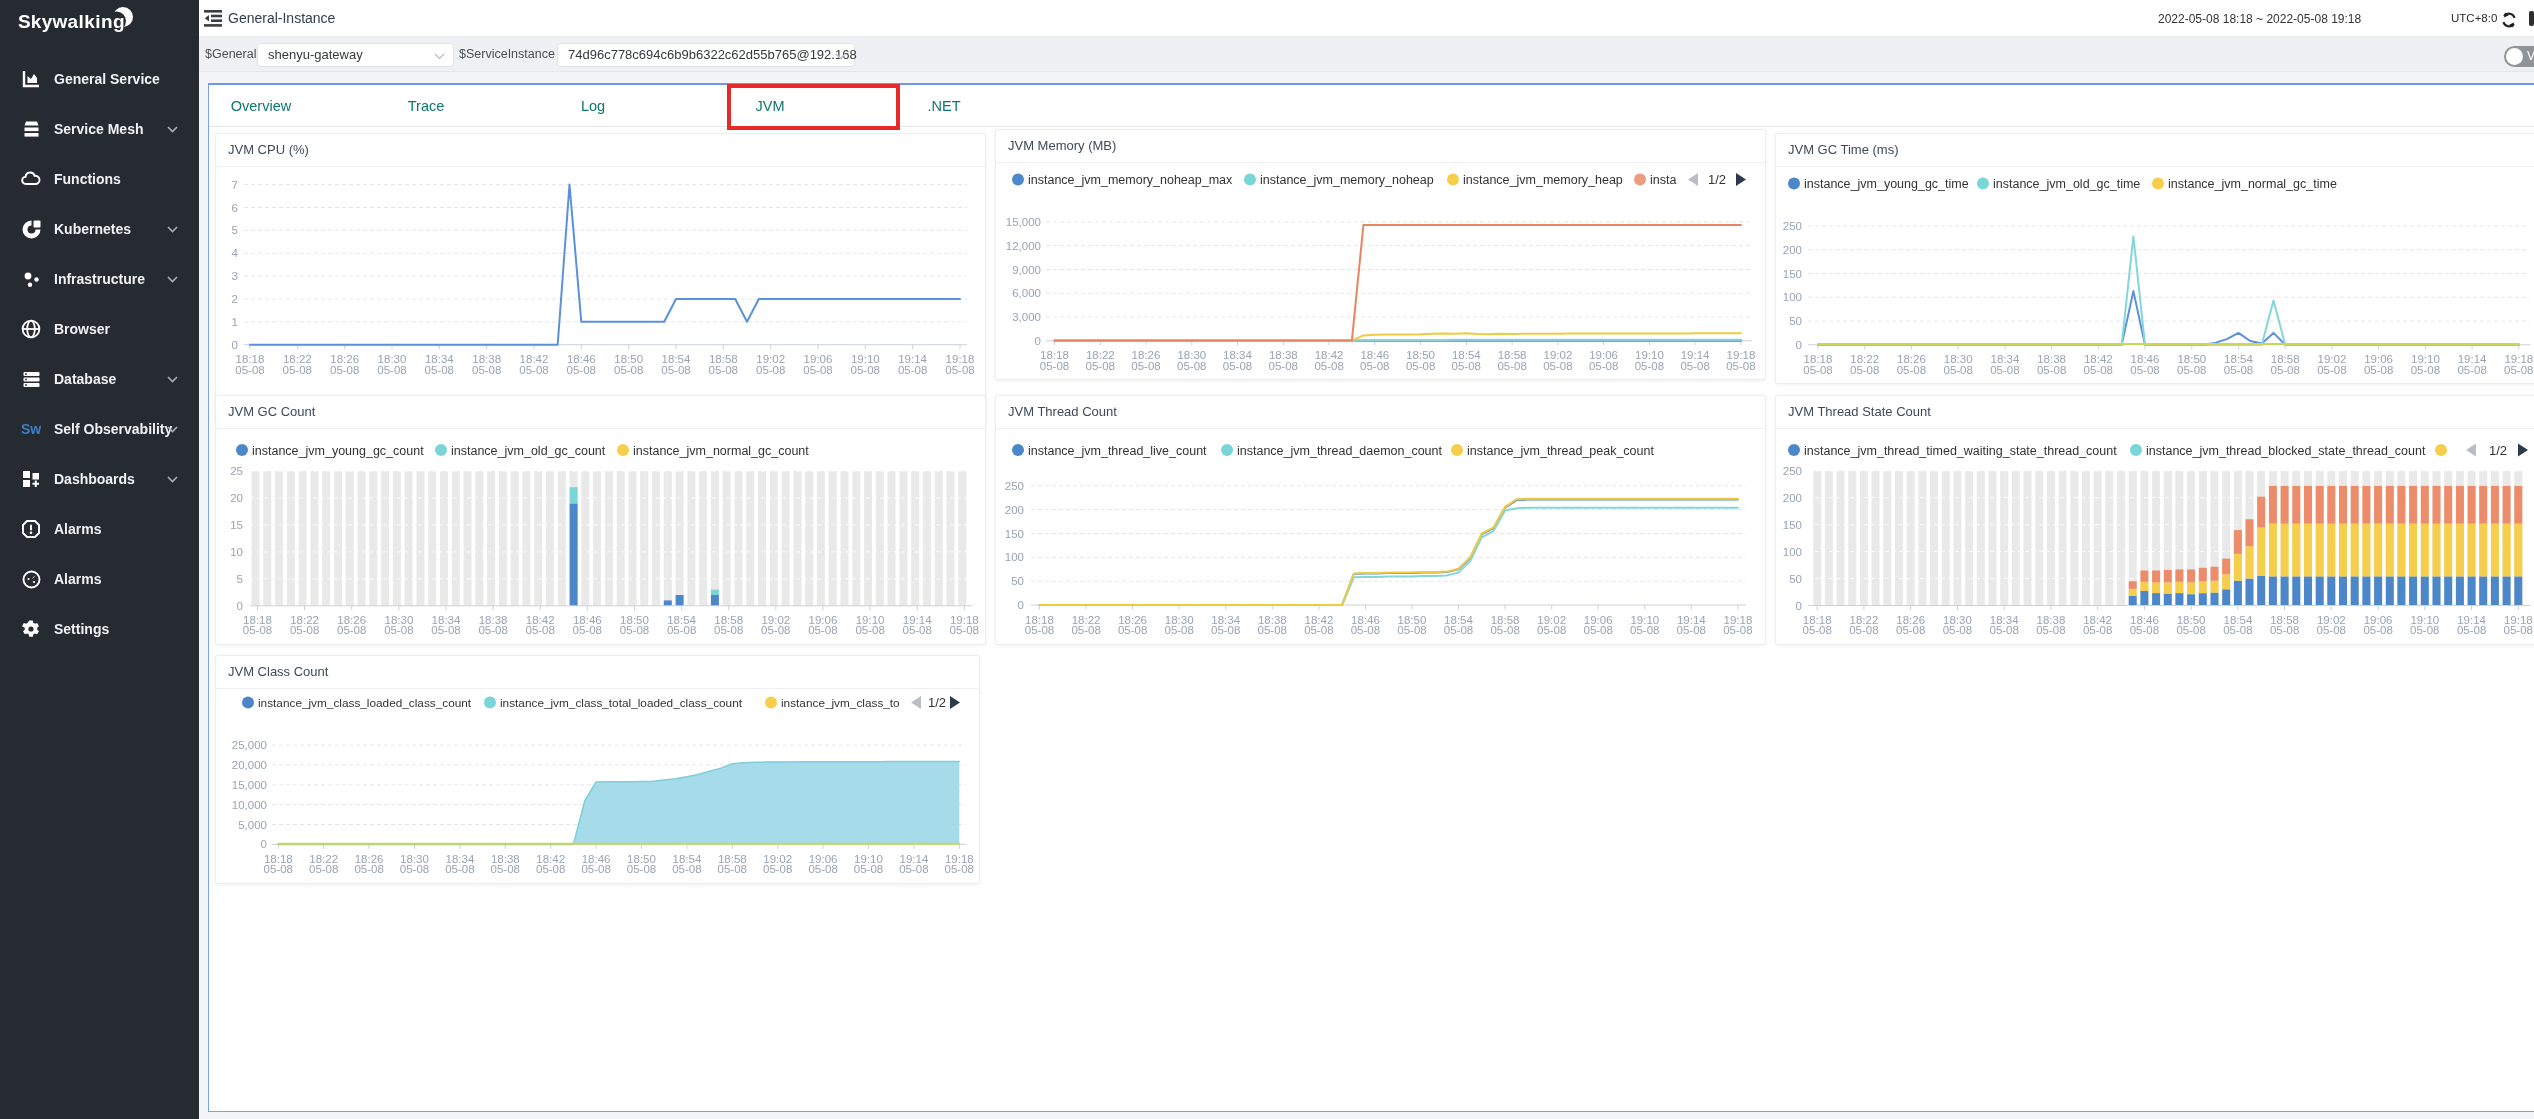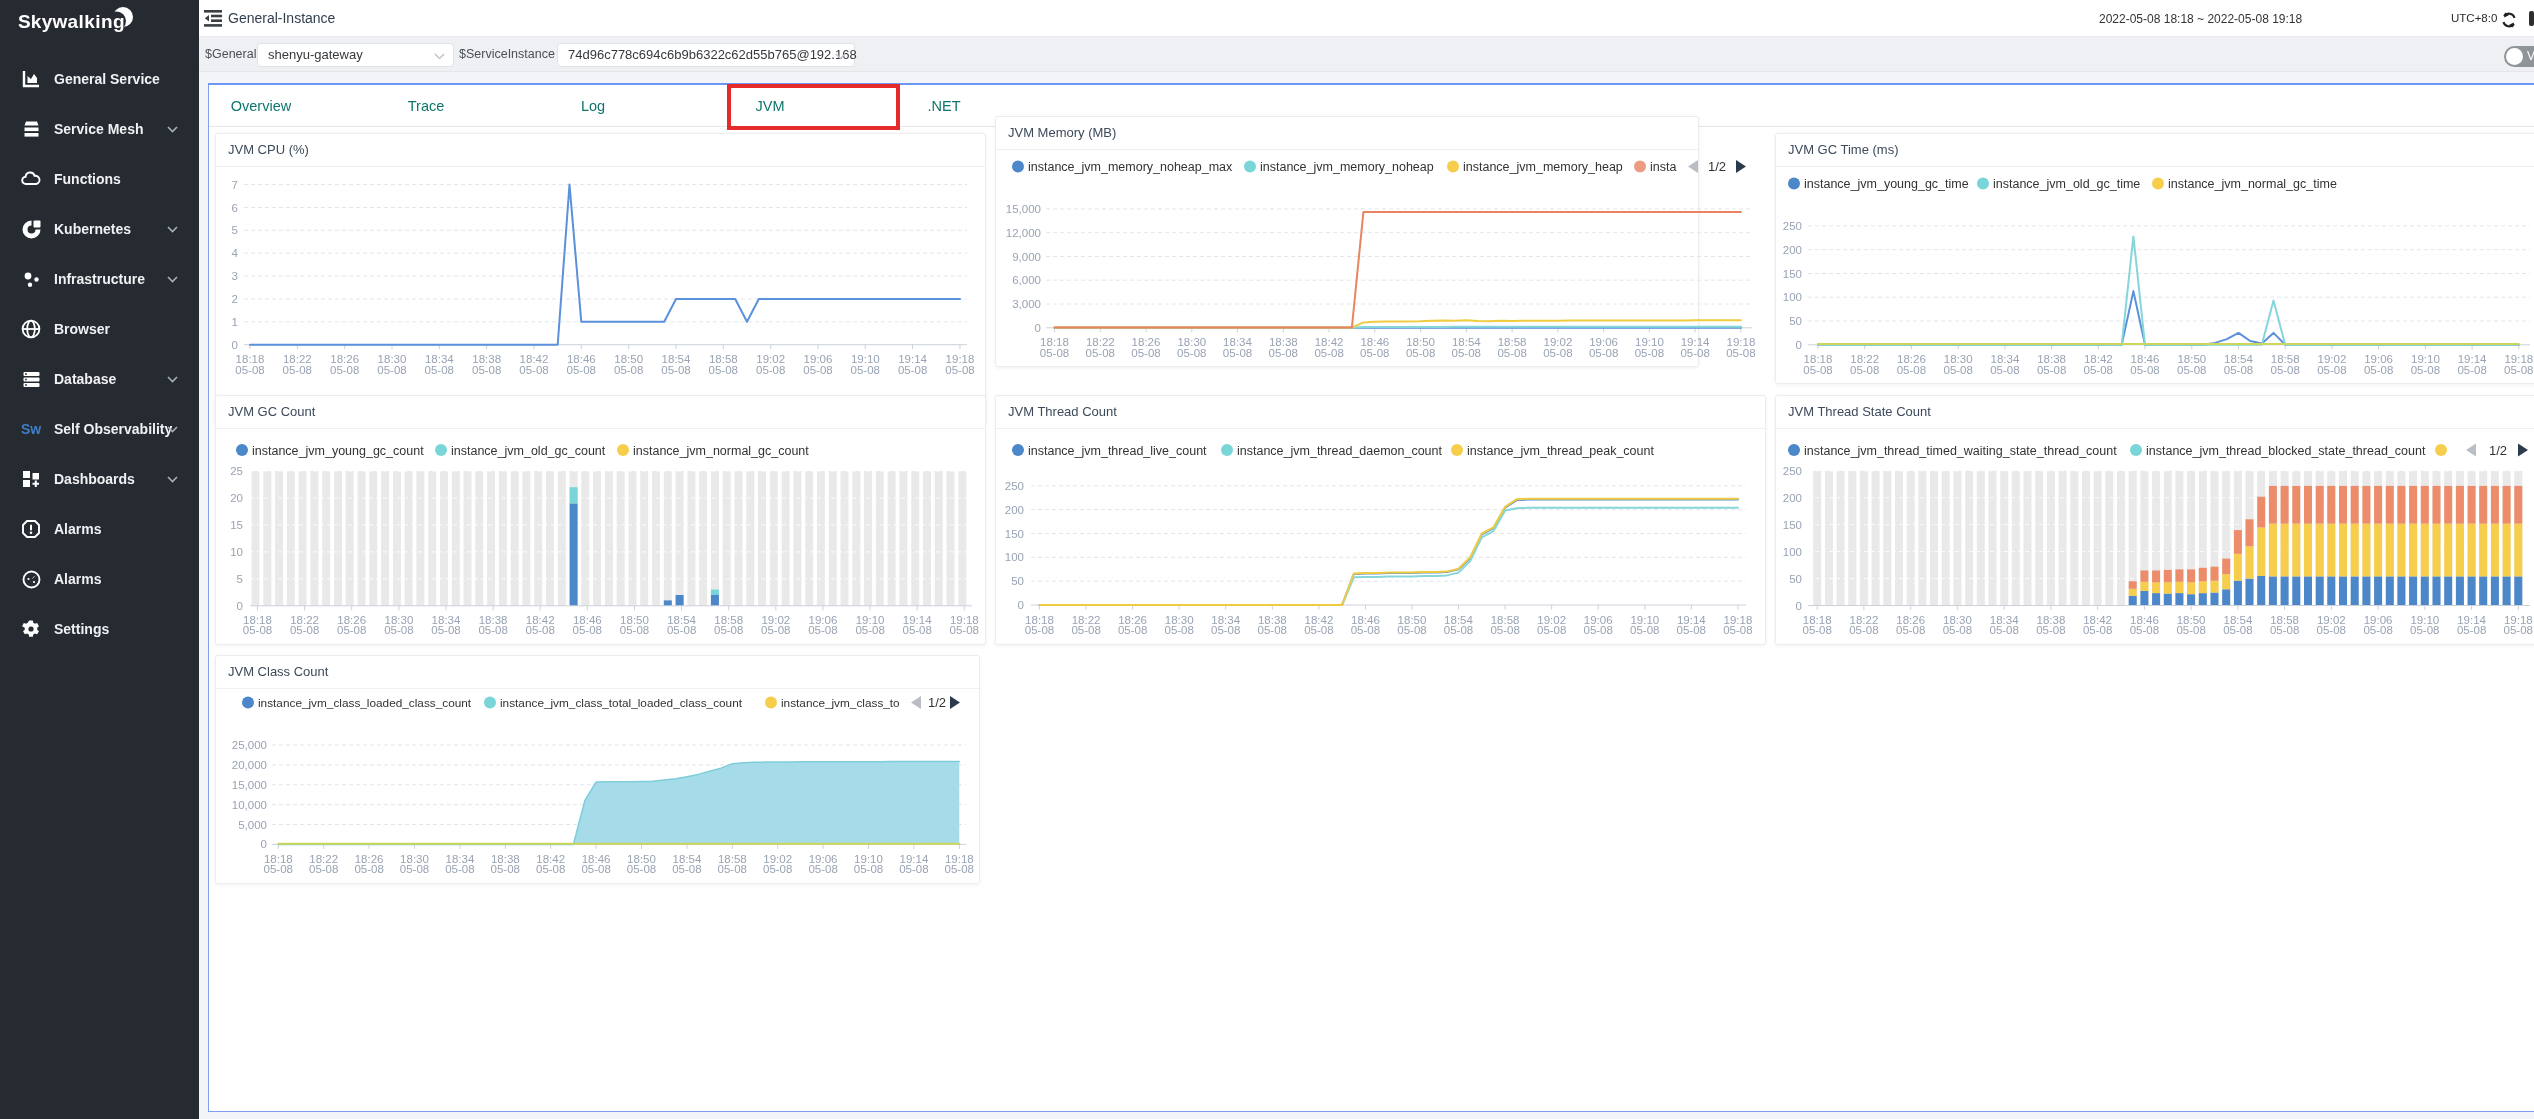--- a/index.html
+++ b/index.html
@@ -177,21 +177,21 @@
   <svg width="18" height="17" viewBox="0 0 18 17" style="position:absolute;left:5px;top:10px">
         <g fill="#3a3f45">
           <rect x="0" y="0" width="18" height="2.6"></rect>
           <rect x="7" y="4.7" width="11" height="2.6"></rect>
           <rect x="7" y="9.4" width="11" height="2.6"></rect>
           <rect x="0" y="14.1" width="18" height="2.6"></rect>
           <path d="M5 5 v6.5 L0.8 8.2 z"></path>
         </g>
       </svg>
   <span style="position:absolute;left:29px;top:10px;font-size:14px;color:#32404e">General-Instance</span>
-  <span style="position:absolute;left:1900px;top:12px;font-size:12px;color:#333">2022-05-08 18:18 ~ 2022-05-08 19:18</span>
+  <span style="position:absolute;left:1959px;top:12px;font-size:12px;color:#333">2022-05-08 18:18 ~ 2022-05-08 19:18</span>
   <span style="position:absolute;left:2252px;top:12px;font-size:11.5px;color:#2c2c2c">UTC+8:0</span>
   <svg width="18" height="18" viewBox="0 0 18 18" style="position:absolute;left:2301px;top:11px">
         <g stroke="#1f1f1f" stroke-width="2.1" fill="none">
           <path d="M14.6 6.8 A6.1 6.1 0 0 0 4.0 5.0"></path>
           <path d="M3.4 11.2 A6.1 6.1 0 0 0 14.0 13.0"></path>
         </g>
         <g fill="#1f1f1f">
           <path d="M4.9 1.4 L4.2 6.6 L8.8 4.3 z"></path>
           <path d="M13.1 16.6 L13.8 11.4 L9.2 13.7 z"></path>
         </g>
@@ -284,21 +284,21 @@
         <text x="650.3" y="240.5" text-anchor="middle" font-size="11.5" fill="#99a3b3">05-08</text>
         <line x1="697.6" y1="211.7" x2="697.6" y2="216.2" stroke="#ccd1d9" stroke-width="1"></line>
         <text x="697.6" y="230.0" text-anchor="middle" font-size="11.5" fill="#99a3b3">19:14</text>
         <text x="697.6" y="240.5" text-anchor="middle" font-size="11.5" fill="#99a3b3">05-08</text>
         <line x1="745.0" y1="211.7" x2="745.0" y2="216.2" stroke="#ccd1d9" stroke-width="1"></line>
         <text x="745.0" y="230.0" text-anchor="middle" font-size="11.5" fill="#99a3b3">19:18</text>
         <text x="745.0" y="240.5" text-anchor="middle" font-size="11.5" fill="#99a3b3">05-08</text>
         <path d="M35.0,211.7 L46.8,211.7 L58.7,211.7 L70.5,211.7 L82.3,211.7 L94.2,211.7 L106.0,211.7 L117.8,211.7 L129.7,211.7 L141.5,211.7 L153.3,211.7 L165.2,211.7 L177.0,211.7 L188.8,211.7 L200.7,211.7 L212.5,211.7 L224.3,211.7 L236.2,211.7 L248.0,211.7 L259.8,211.7 L271.7,211.7 L283.5,211.7 L295.3,211.7 L307.2,211.7 L319.0,211.7 L330.8,211.7 L342.7,211.7 L354.5,51.6 L366.3,188.8 L378.2,188.8 L390.0,188.8 L401.8,188.8 L413.7,188.8 L425.5,188.8 L437.3,188.8 L449.2,188.8 L461.0,166.0 L472.8,166.0 L484.7,166.0 L496.5,166.0 L508.3,166.0 L520.2,166.0 L532.0,188.8 L543.8,166.0 L555.7,166.0 L567.5,166.0 L579.3,166.0 L591.2,166.0 L603.0,166.0 L614.8,166.0 L626.6,166.0 L638.5,166.0 L650.3,166.0 L662.1,166.0 L674.0,166.0 L685.8,166.0 L697.6,166.0 L709.5,166.0 L721.3,166.0 L733.1,166.0 L745.0,166.0" fill="none" stroke="#5b90db" stroke-width="2" stroke-linejoin="round" stroke-linecap="round"></path>
       </svg>
 </div>
-    <div class="panel" style="left:995px;top:116px;width:704px;height:251px">
+    <div class="panel" style="left:995px;top:129px;width:771px;height:251px">
 <div class="ptitle">JVM Memory (MB)</div>
 <svg width="771" height="251" viewBox="0 0 771 251" style="position:absolute;left:-1px;top:-1px" font-family="Liberation Sans, sans-serif">
         <line x1="51.0" y1="188.0" x2="757.0" y2="188.0" stroke="#e2e6ec" stroke-width="1" stroke-dasharray="4 3"></line>
         <line x1="51.0" y1="164.2" x2="757.0" y2="164.2" stroke="#e2e6ec" stroke-width="1" stroke-dasharray="4 3"></line>
         <line x1="51.0" y1="140.5" x2="757.0" y2="140.5" stroke="#e2e6ec" stroke-width="1" stroke-dasharray="4 3"></line>
         <line x1="51.0" y1="116.7" x2="757.0" y2="116.7" stroke="#e2e6ec" stroke-width="1" stroke-dasharray="4 3"></line>
         <line x1="51.0" y1="92.9" x2="757.0" y2="92.9" stroke="#e2e6ec" stroke-width="1" stroke-dasharray="4 3"></line>
         <text x="46.0" y="215.8" text-anchor="end" font-size="11.5" fill="#99a3b3">0</text>
         <text x="46.0" y="192.0" text-anchor="end" font-size="11.5" fill="#99a3b3">3,000</text>
         <text x="46.0" y="168.2" text-anchor="end" font-size="11.5" fill="#99a3b3">6,000</text>

